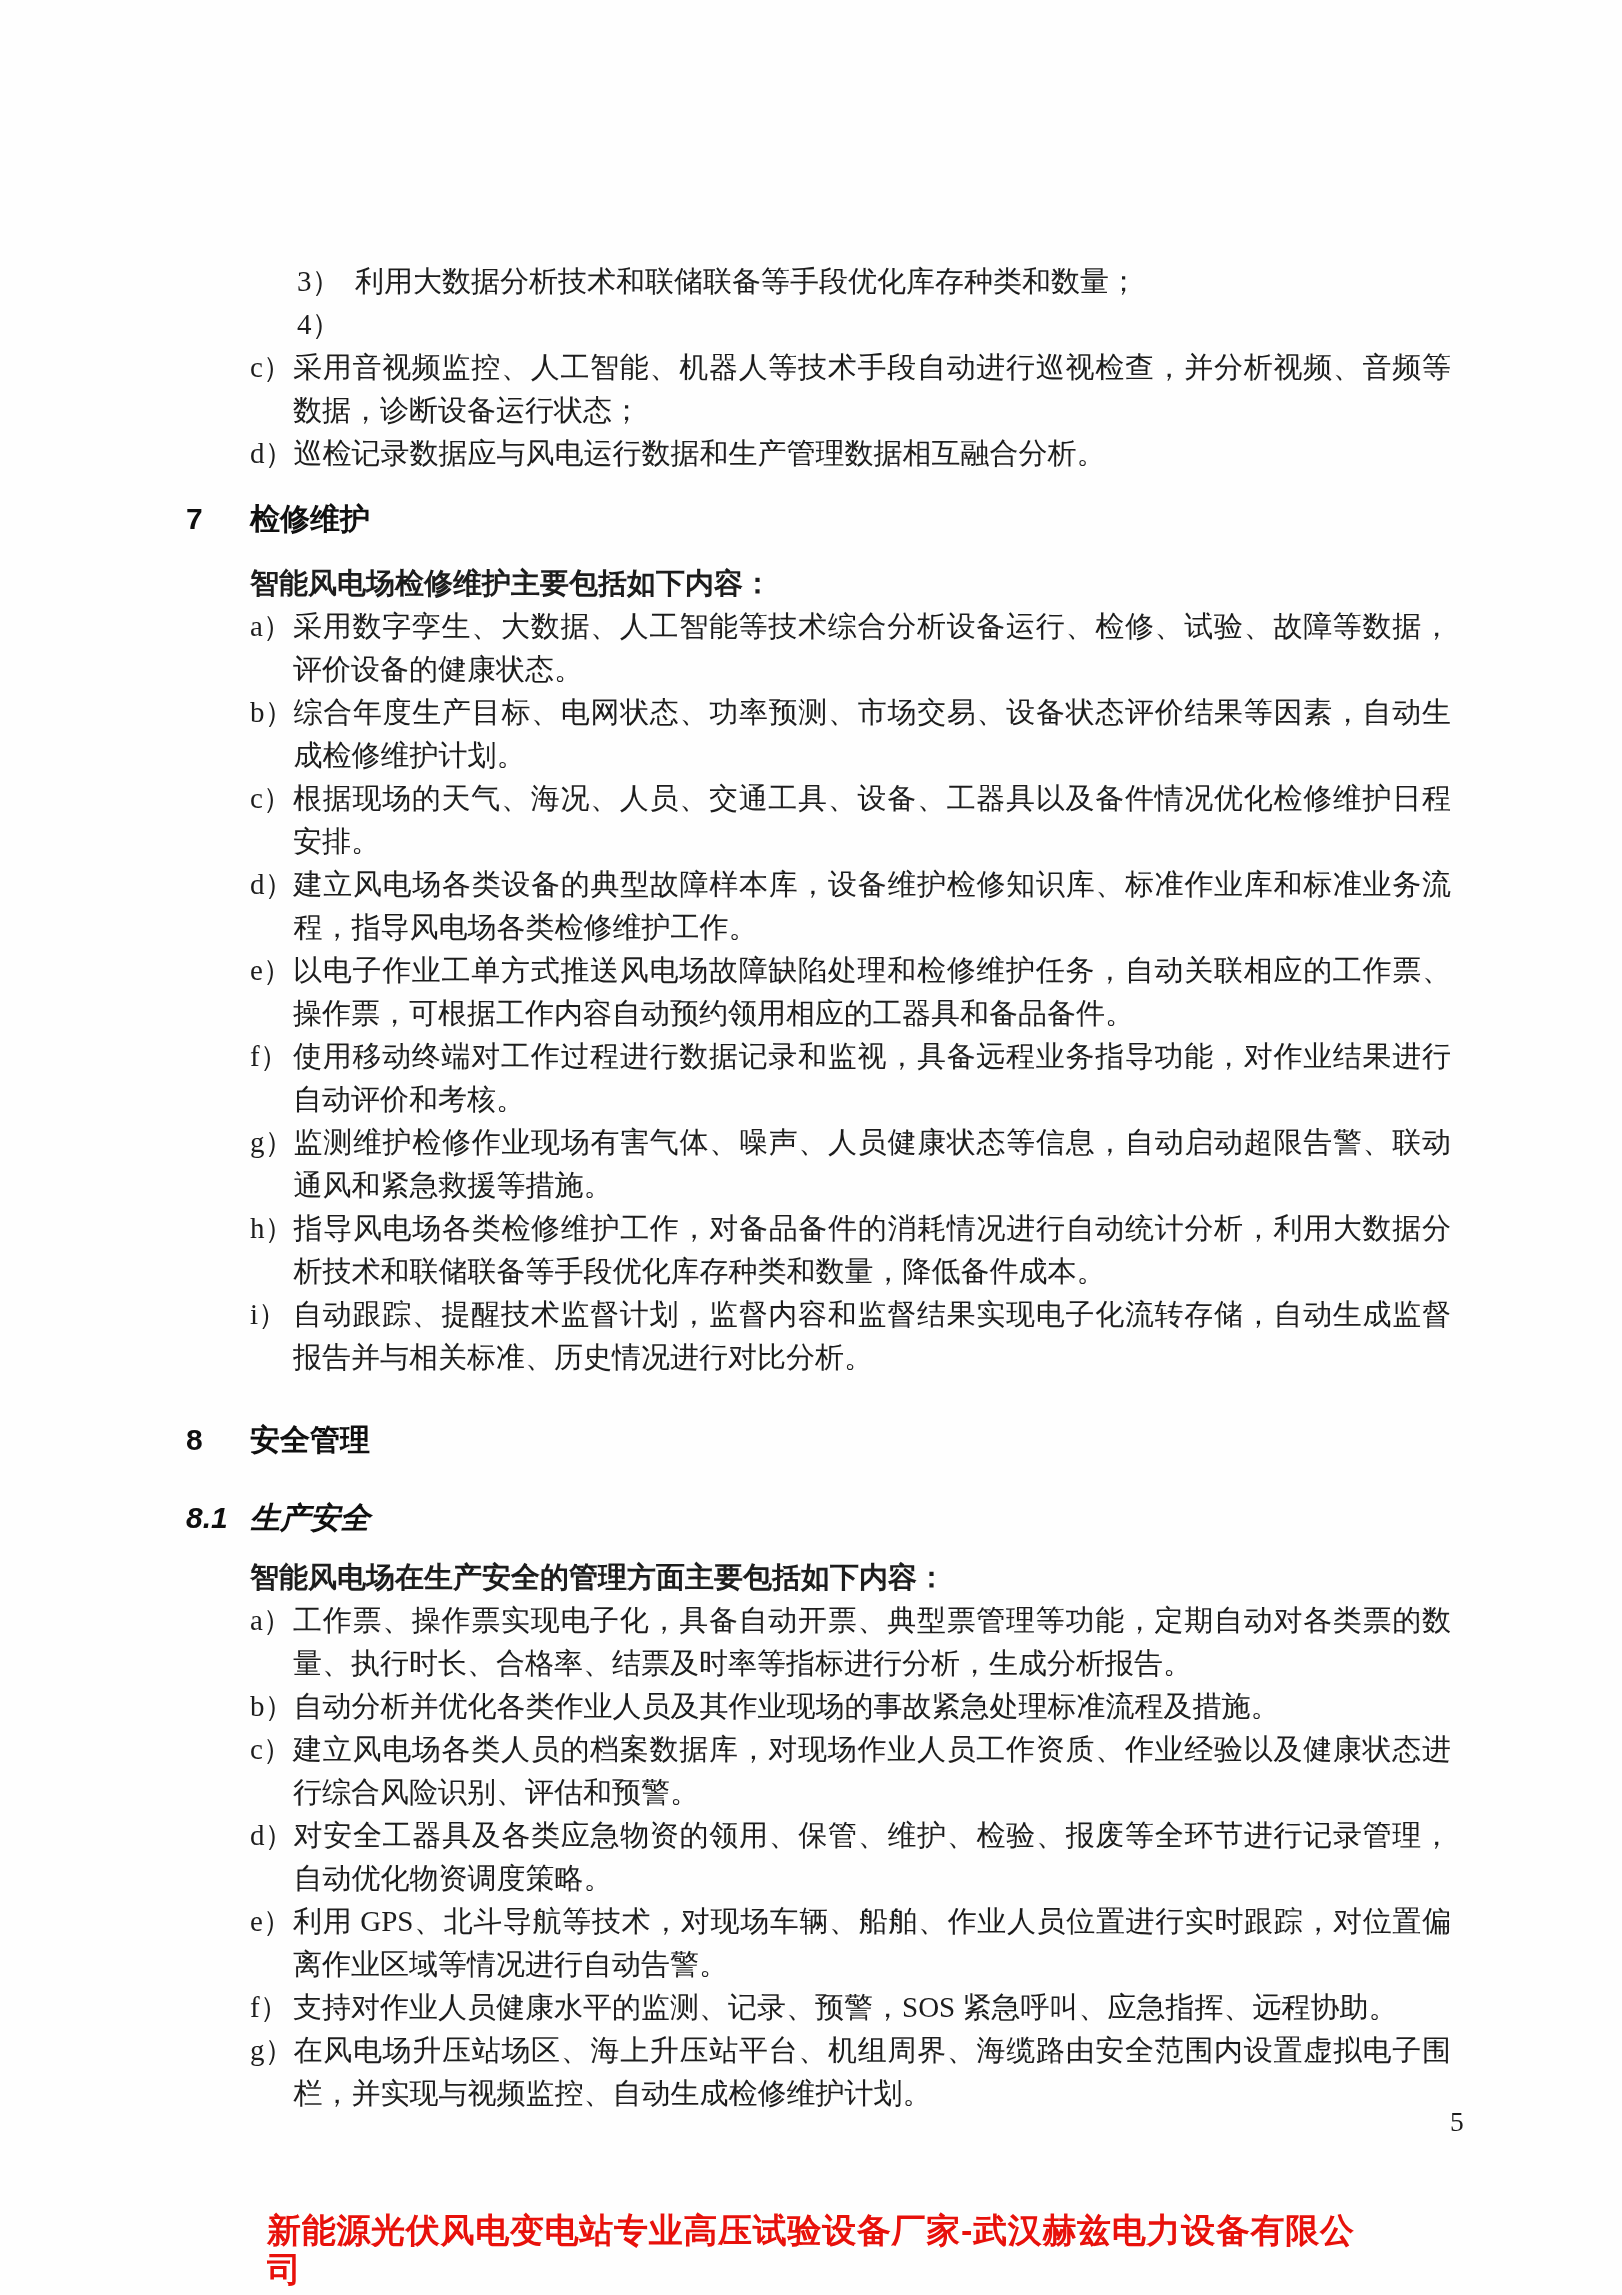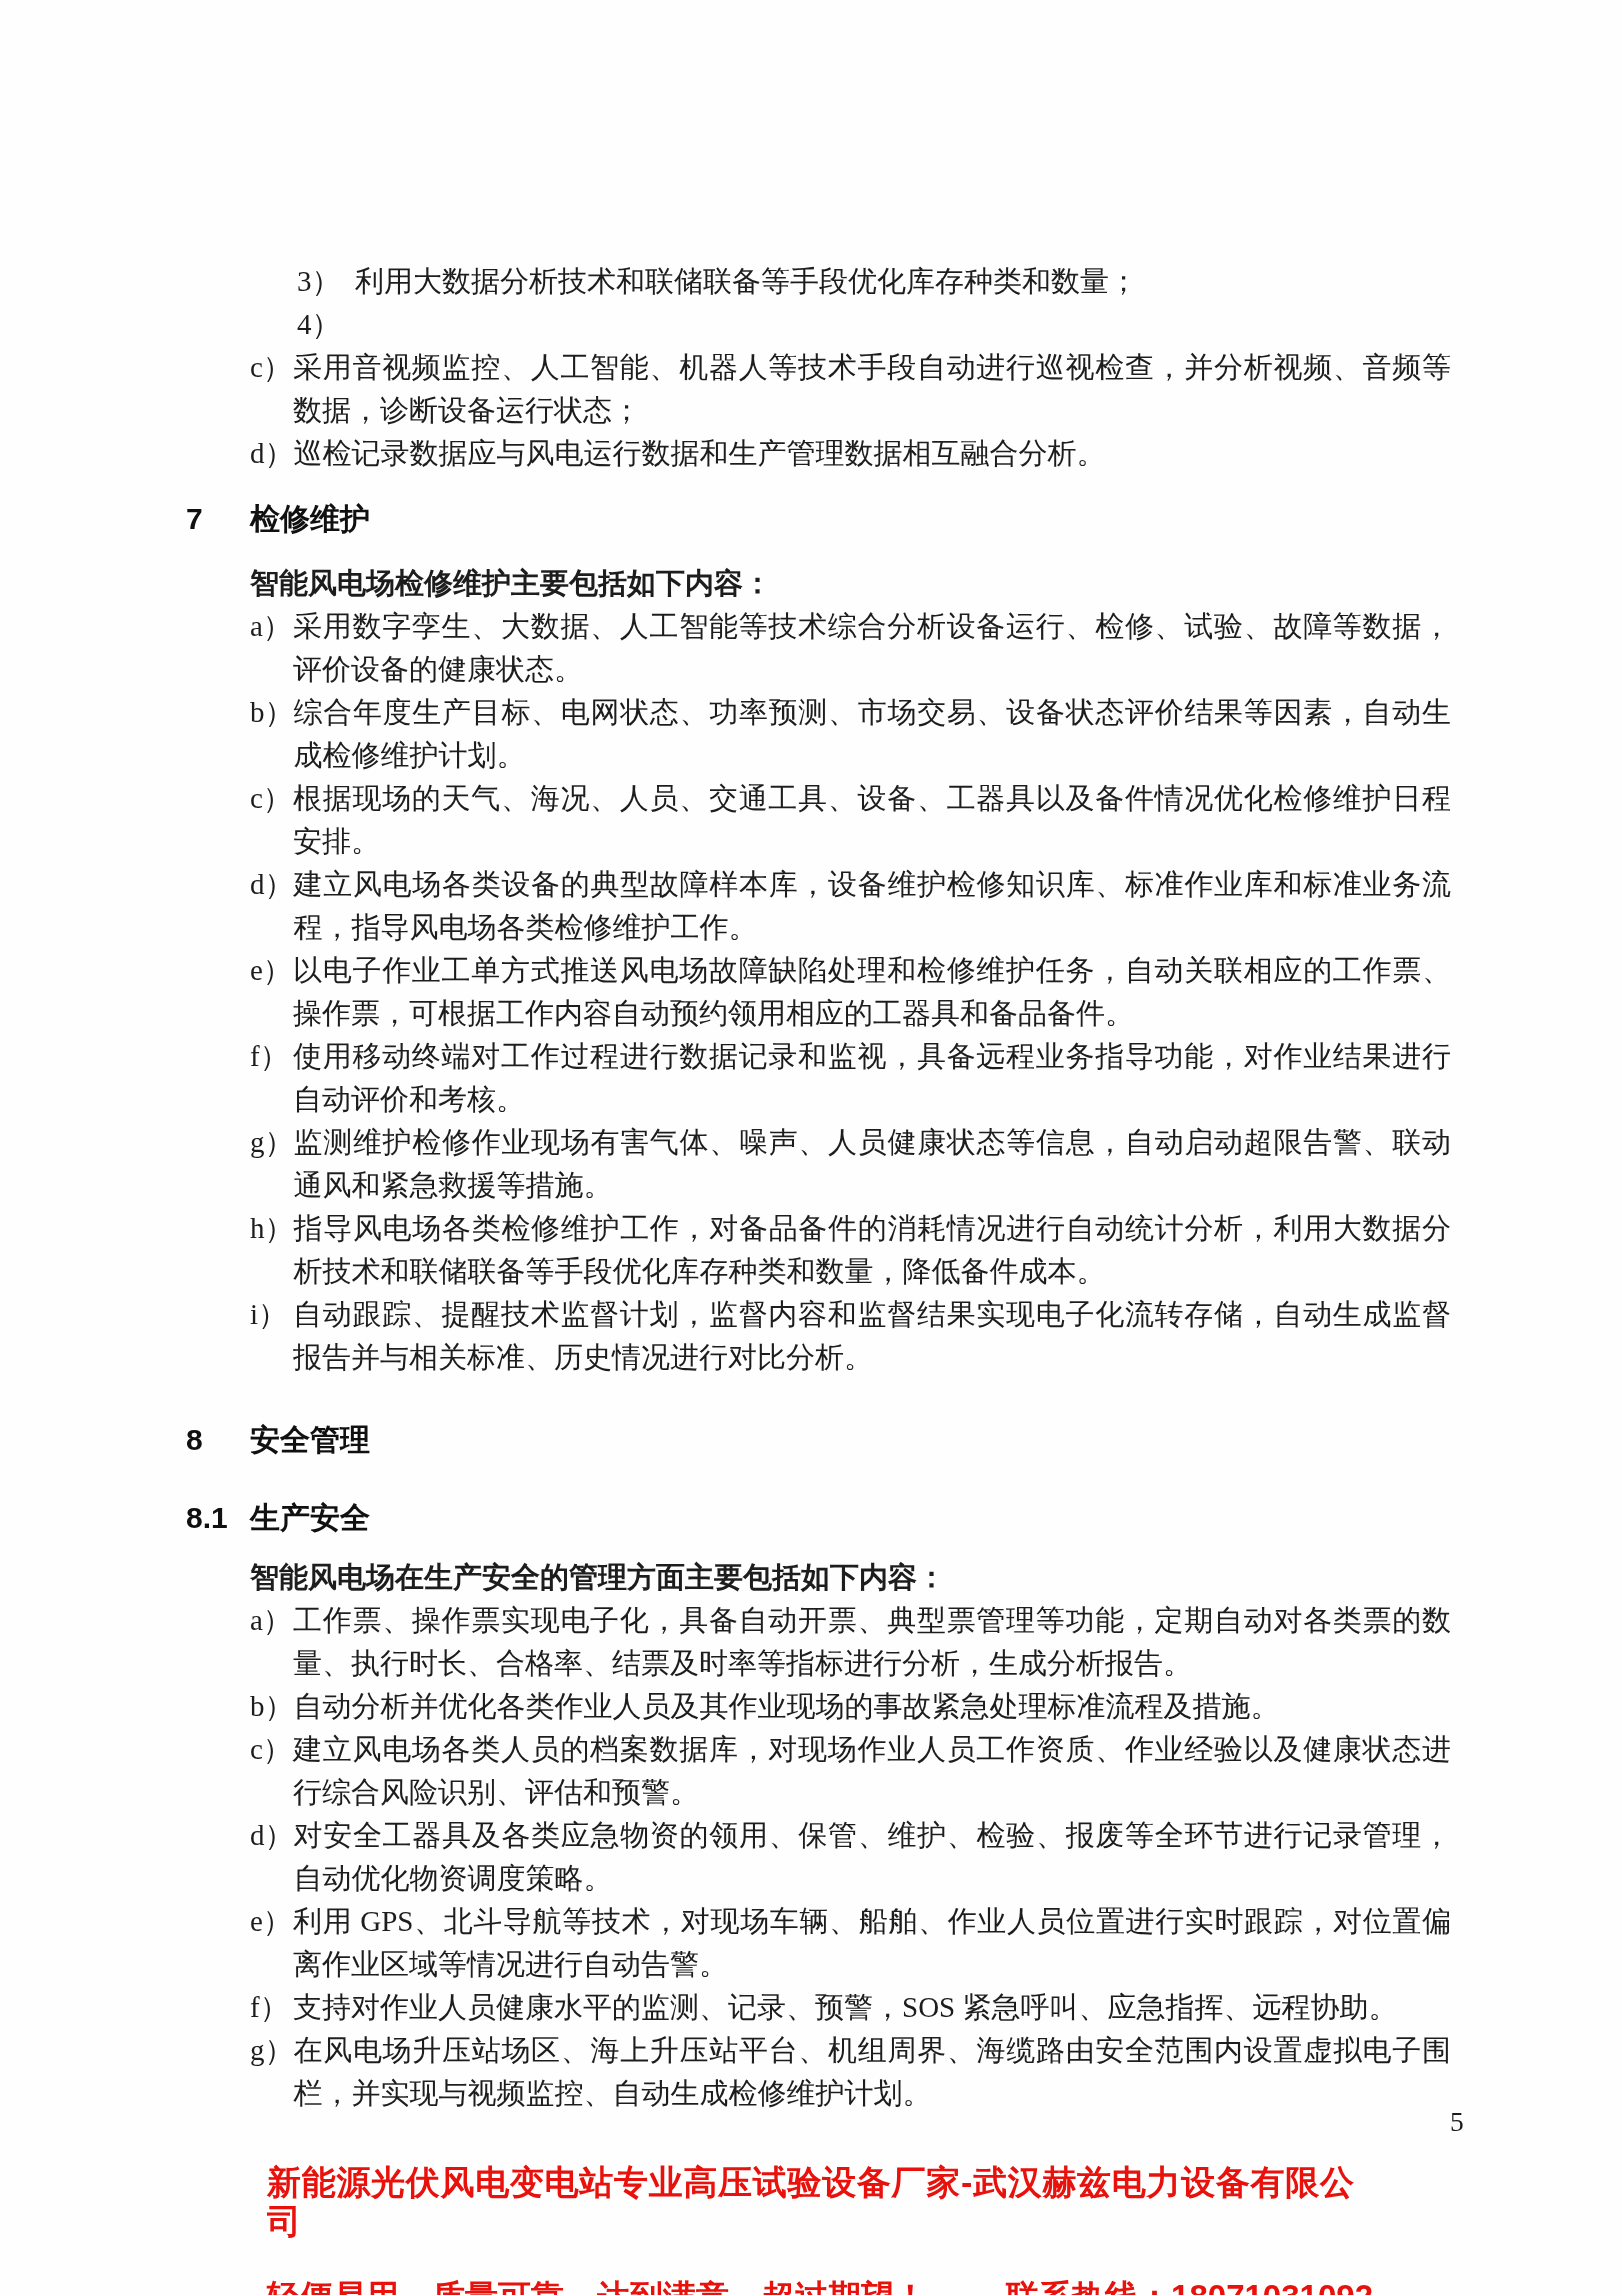--- a/index.html
+++ b/index.html
@@ -22,32 +22,32 @@
   .li.sub .lab { flex:0 0 58px; margin-left:111px; }
   .li .txt { flex:1; }
   .sec-h {
     display:flex; font-weight:bold; font-size:30px; color:#101010;
     font-family:"Liberation Sans", sans-serif;
     text-align:left;
   }
   .sec-h .num { flex:0 0 64px; }
   .h7  { margin-top:22px; margin-bottom:22px; }
   .h8  { margin-top:39px; }
-  .h81 { margin-top:35px; margin-bottom:17px; }
+  .h81 { margin-top:35px; margin-bottom:17px;font-style:italic; }
   .intro { margin-left:64px;font-weight:bold; }
   .page-num {
     position:absolute; left:1450px; top:2106px;
     font-size:27.5px; color:#1a1a1a;
   }
   .footer {
     position:absolute; left:267px; top:2163px; width:1106px;
     font-family:"Liberation Sans", sans-serif;
     font-weight:bold; color:#e8110b;
   }
-  .footer .f1 { font-size:34px; line-height:39px; letter-spacing:0.7px; }
+  .footer .f1 { font-size:34px; line-height:39px; letter-spacing:0.7px;margin-top:48px; }
   .footer .f2 {
     margin-top:37px; font-size:33px; line-height:38px;
     display:flex; justify-content:space-between;
   }
 </style>
 </head>
 <body>
 
 <div class="page">
 

